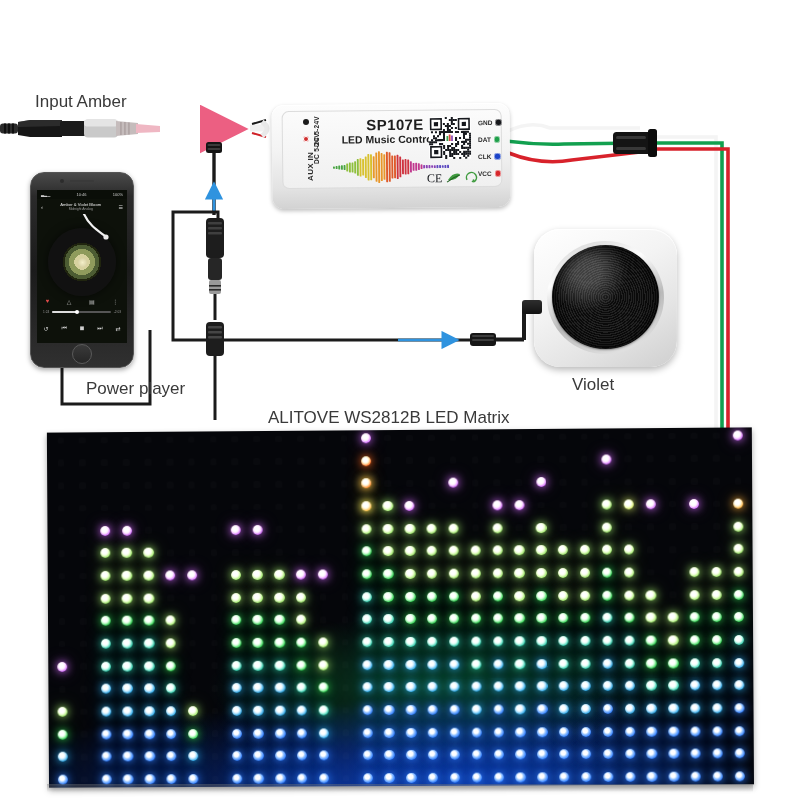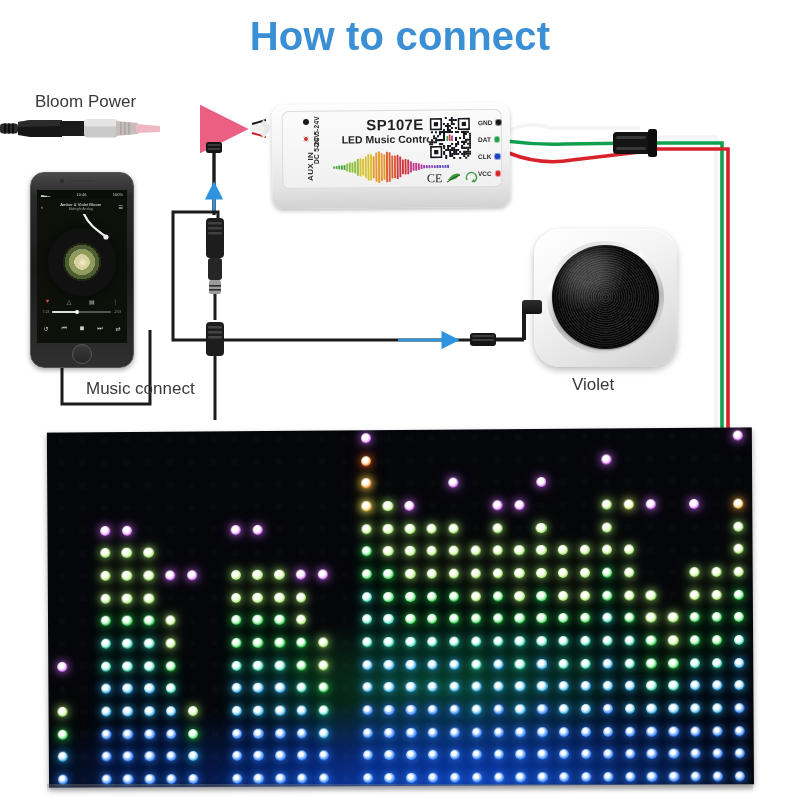--- a/index.html
+++ b/index.html
@@ -233,21 +233,20 @@
   .matrix-shadow{
     position:absolute; left: 47px; top: 784px; width: 706px; height: 8px;
     background: linear-gradient(180deg, rgba(120,120,120,.45), rgba(255,255,255,0));
   }
 </style>
 </head>
 <body>
 
 <div id="stage">
 
-  <div class="title">How to connect</div>
 
   <svg id="wires" viewBox="0 0 800 800">
     <defs>
       <linearGradient id="gBlackCable" x1="0" y1="0" x2="0" y2="1">
         <stop offset="0" stop-color="#4a4a4a"></stop>
         <stop offset="45%" stop-color="#141414"></stop>
         <stop offset="100%" stop-color="#2e2e2e"></stop>
       </linearGradient>
       <linearGradient id="gPinkArrow" x1="0" y1="0" x2="1" y2="0">
         <stop offset="0" stop-color="#f7b3c4"></stop>
@@ -652,23 +651,24 @@
 
   <div class="home-btn">
       <span class="ring"></span>
     </div>
 
   <div class="spk-body"></div>
   <div class="spk-ring"></div>
   <div class="spk-grille"></div>
   <div class="spk-jack"></div>
 
-  <div class="lbl lbl-input-power">Bloom Power</div>
-  <div class="lbl lbl-music-player">Music connect</div>
+  <div class="lbl lbl-input-power">Input Amber</div>
+  <div class="lbl lbl-music-player">Power player</div>
   <div class="lbl lbl-speaker">Violet</div>
+  <div class="lbl lbl-matrix">ALITOVE WS2812B LED Matrix</div>
 
   <div class="matrix-wrap">
     <div class="matrix-glow"></div>
     <div id="leds">
         <div class="led" style="left: 10.6px; top: 4.6px; width: 6.8px; height: 6.8px; border-radius: 1.5px; background: rgba(255, 255, 255, 0.02);"></div>
         <div class="led" style="left: 32.4px; top: 4.6px; width: 6.8px; height: 6.8px; border-radius: 1.5px; background: rgba(255, 255, 255, 0.02);"></div>
         <div class="led" style="left: 54.3px; top: 4.6px; width: 6.8px; height: 6.8px; border-radius: 1.5px; background: rgba(255, 255, 255, 0.02);"></div>
         <div class="led" style="left: 76.1px; top: 4.6px; width: 6.8px; height: 6.8px; border-radius: 1.5px; background: rgba(255, 255, 255, 0.02);"></div>
         <div class="led" style="left: 98px; top: 4.6px; width: 6.8px; height: 6.8px; border-radius: 1.5px; background: rgba(255, 255, 255, 0.02);"></div>
         <div class="led" style="left: 119.8px; top: 4.6px; width: 6.8px; height: 6.8px; border-radius: 1.5px; background: rgba(255, 255, 255, 0.02);"></div>

